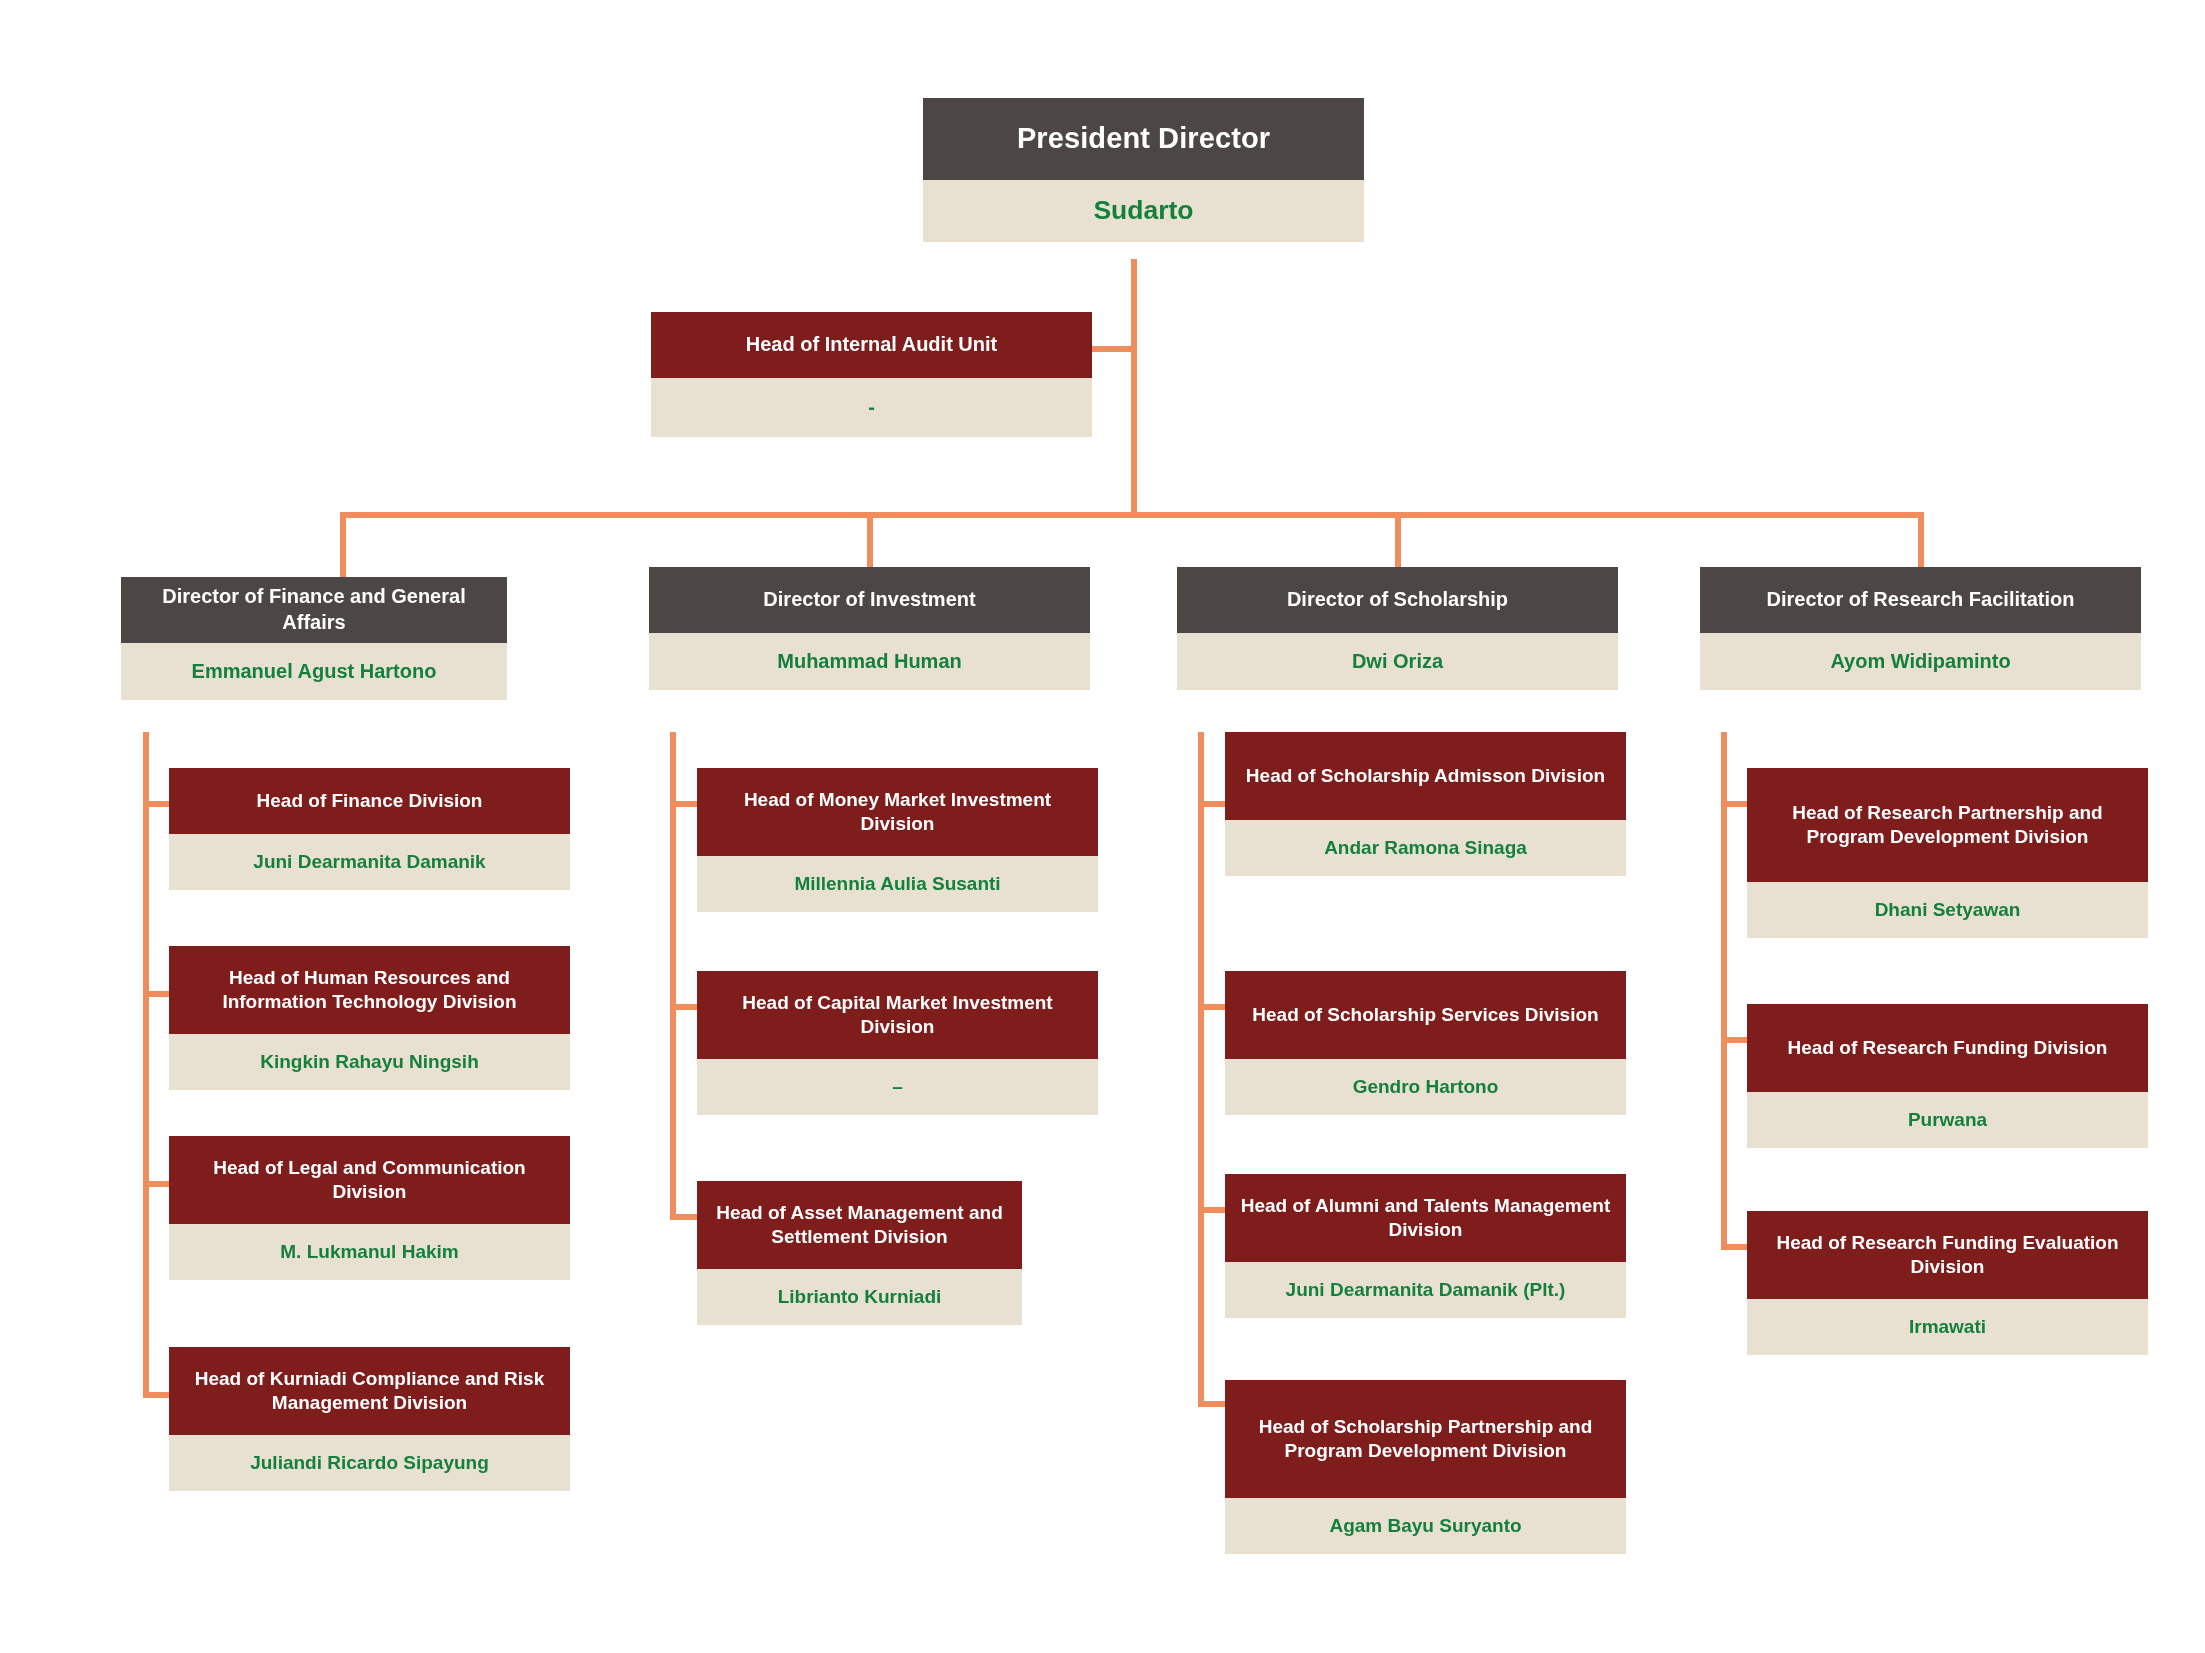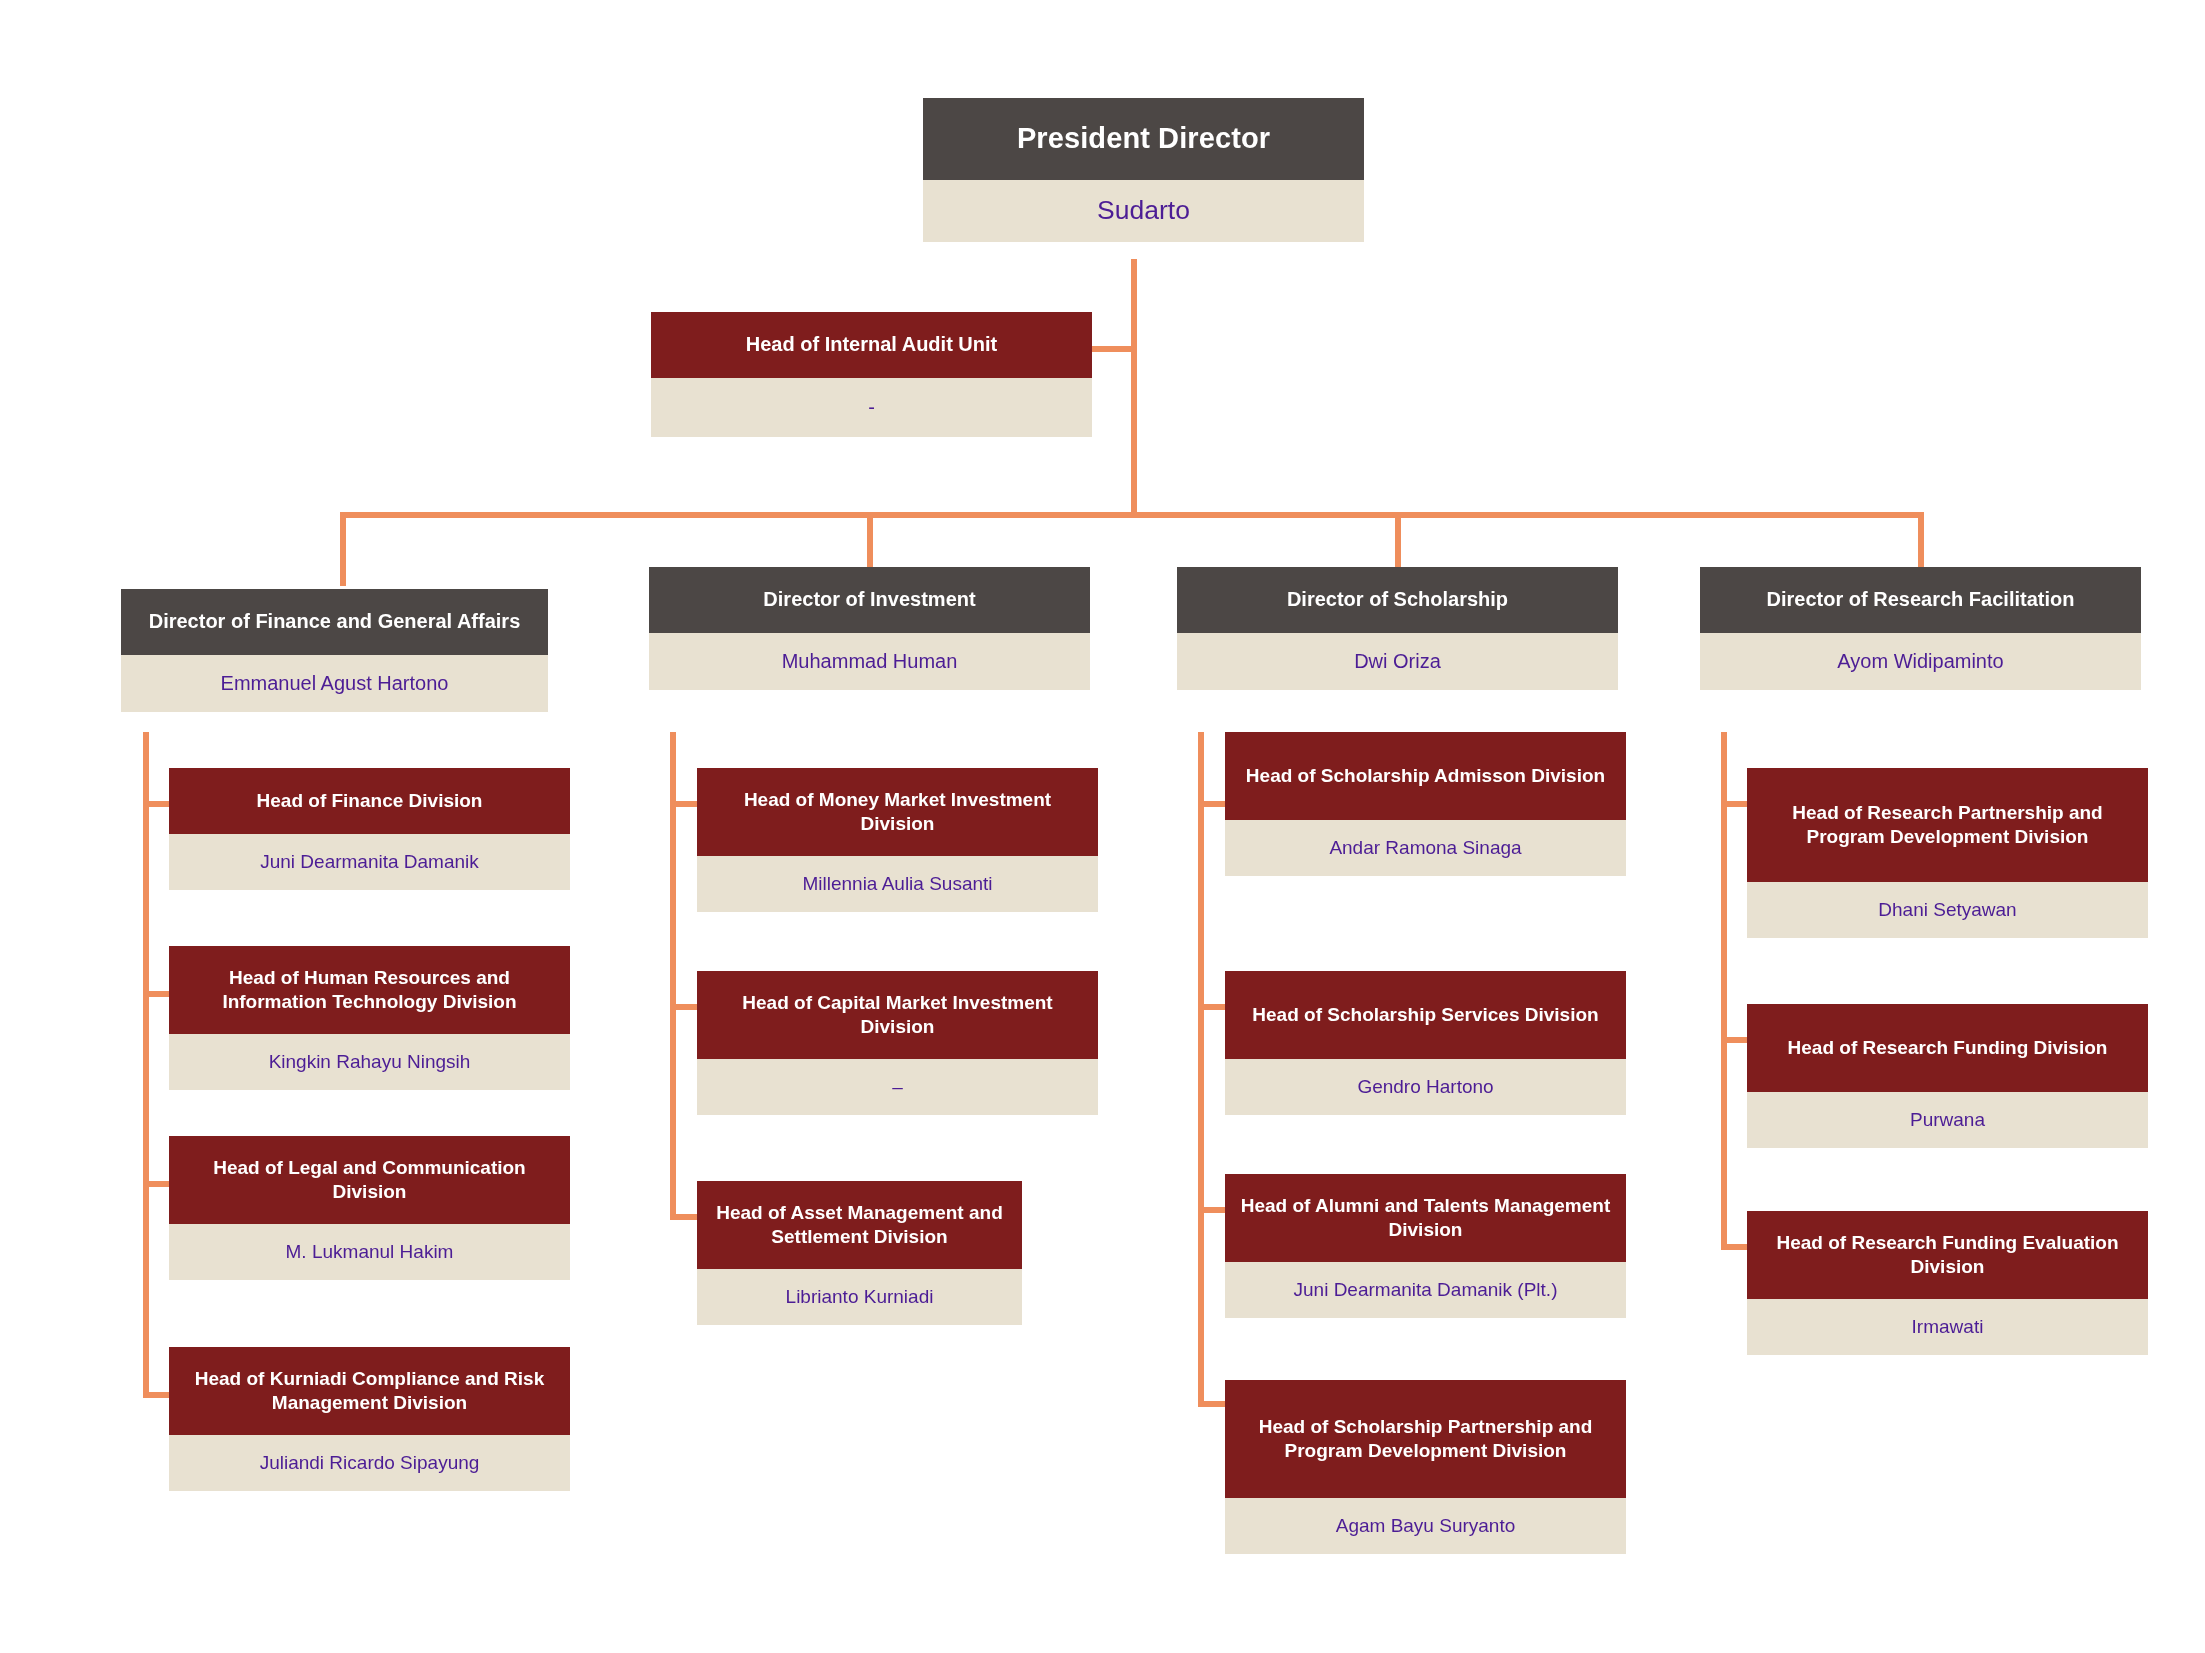--- a/index.html
+++ b/index.html
@@ -38,23 +38,24 @@
     font-weight: bold;
     line-height: 1.28;
     padding: 4.4px 10.3px;
   }
   .card .person {
     box-sizing: border-box;
     display: flex;
     align-items: center;
     justify-content: center;
     text-align: left;
-    color: #4c1d95;
+    color: #15803d;
     line-height: 1.25;
     padding: 2.9px 8.8px;
+    font-weight: bold;
   }
 
   
   .card.president .title {
     background: #4c4745;
     height: 82px;
     font-size: 29px;
     letter-spacing: 0.1px;
   }
   .card.president .person {
@@ -141,21 +142,21 @@
   <div class="card president" style="left:898px; top:98px; width:441px;">
     <div class="title">President Director</div>
     <div class="person">Sudarto</div>
   </div>
 
   <div class="card unit audit" style="left:626px; top:312px; width:441px;">
     <div class="title">Head of Internal Audit Unit</div>
     <div class="person">-</div>
   </div>
 
-  <div class="card director" style="left:96px; top:589px; width:427px;">
+  <div class="card director" style="left:96px; top:577px; width:386px;">
     <div class="title">Director of Finance and General Affairs</div>
     <div class="person">Emmanuel Agust Hartono</div>
   </div>
   <div class="card unit division" style="left:144px; top:946px; width:401px;">
     <div class="title" style="height:88px;">Head of Human Resources and Information Technology Division</div>
     <div class="person">Kingkin Rahayu Ningsih</div>
   </div>
   <div class="card unit division" style="left:144px; top:768px; width:401px;">
     <div class="title" style="height:66px;">Head of Finance Division</div>
     <div class="person">Juni Dearmanita Damanik</div>

